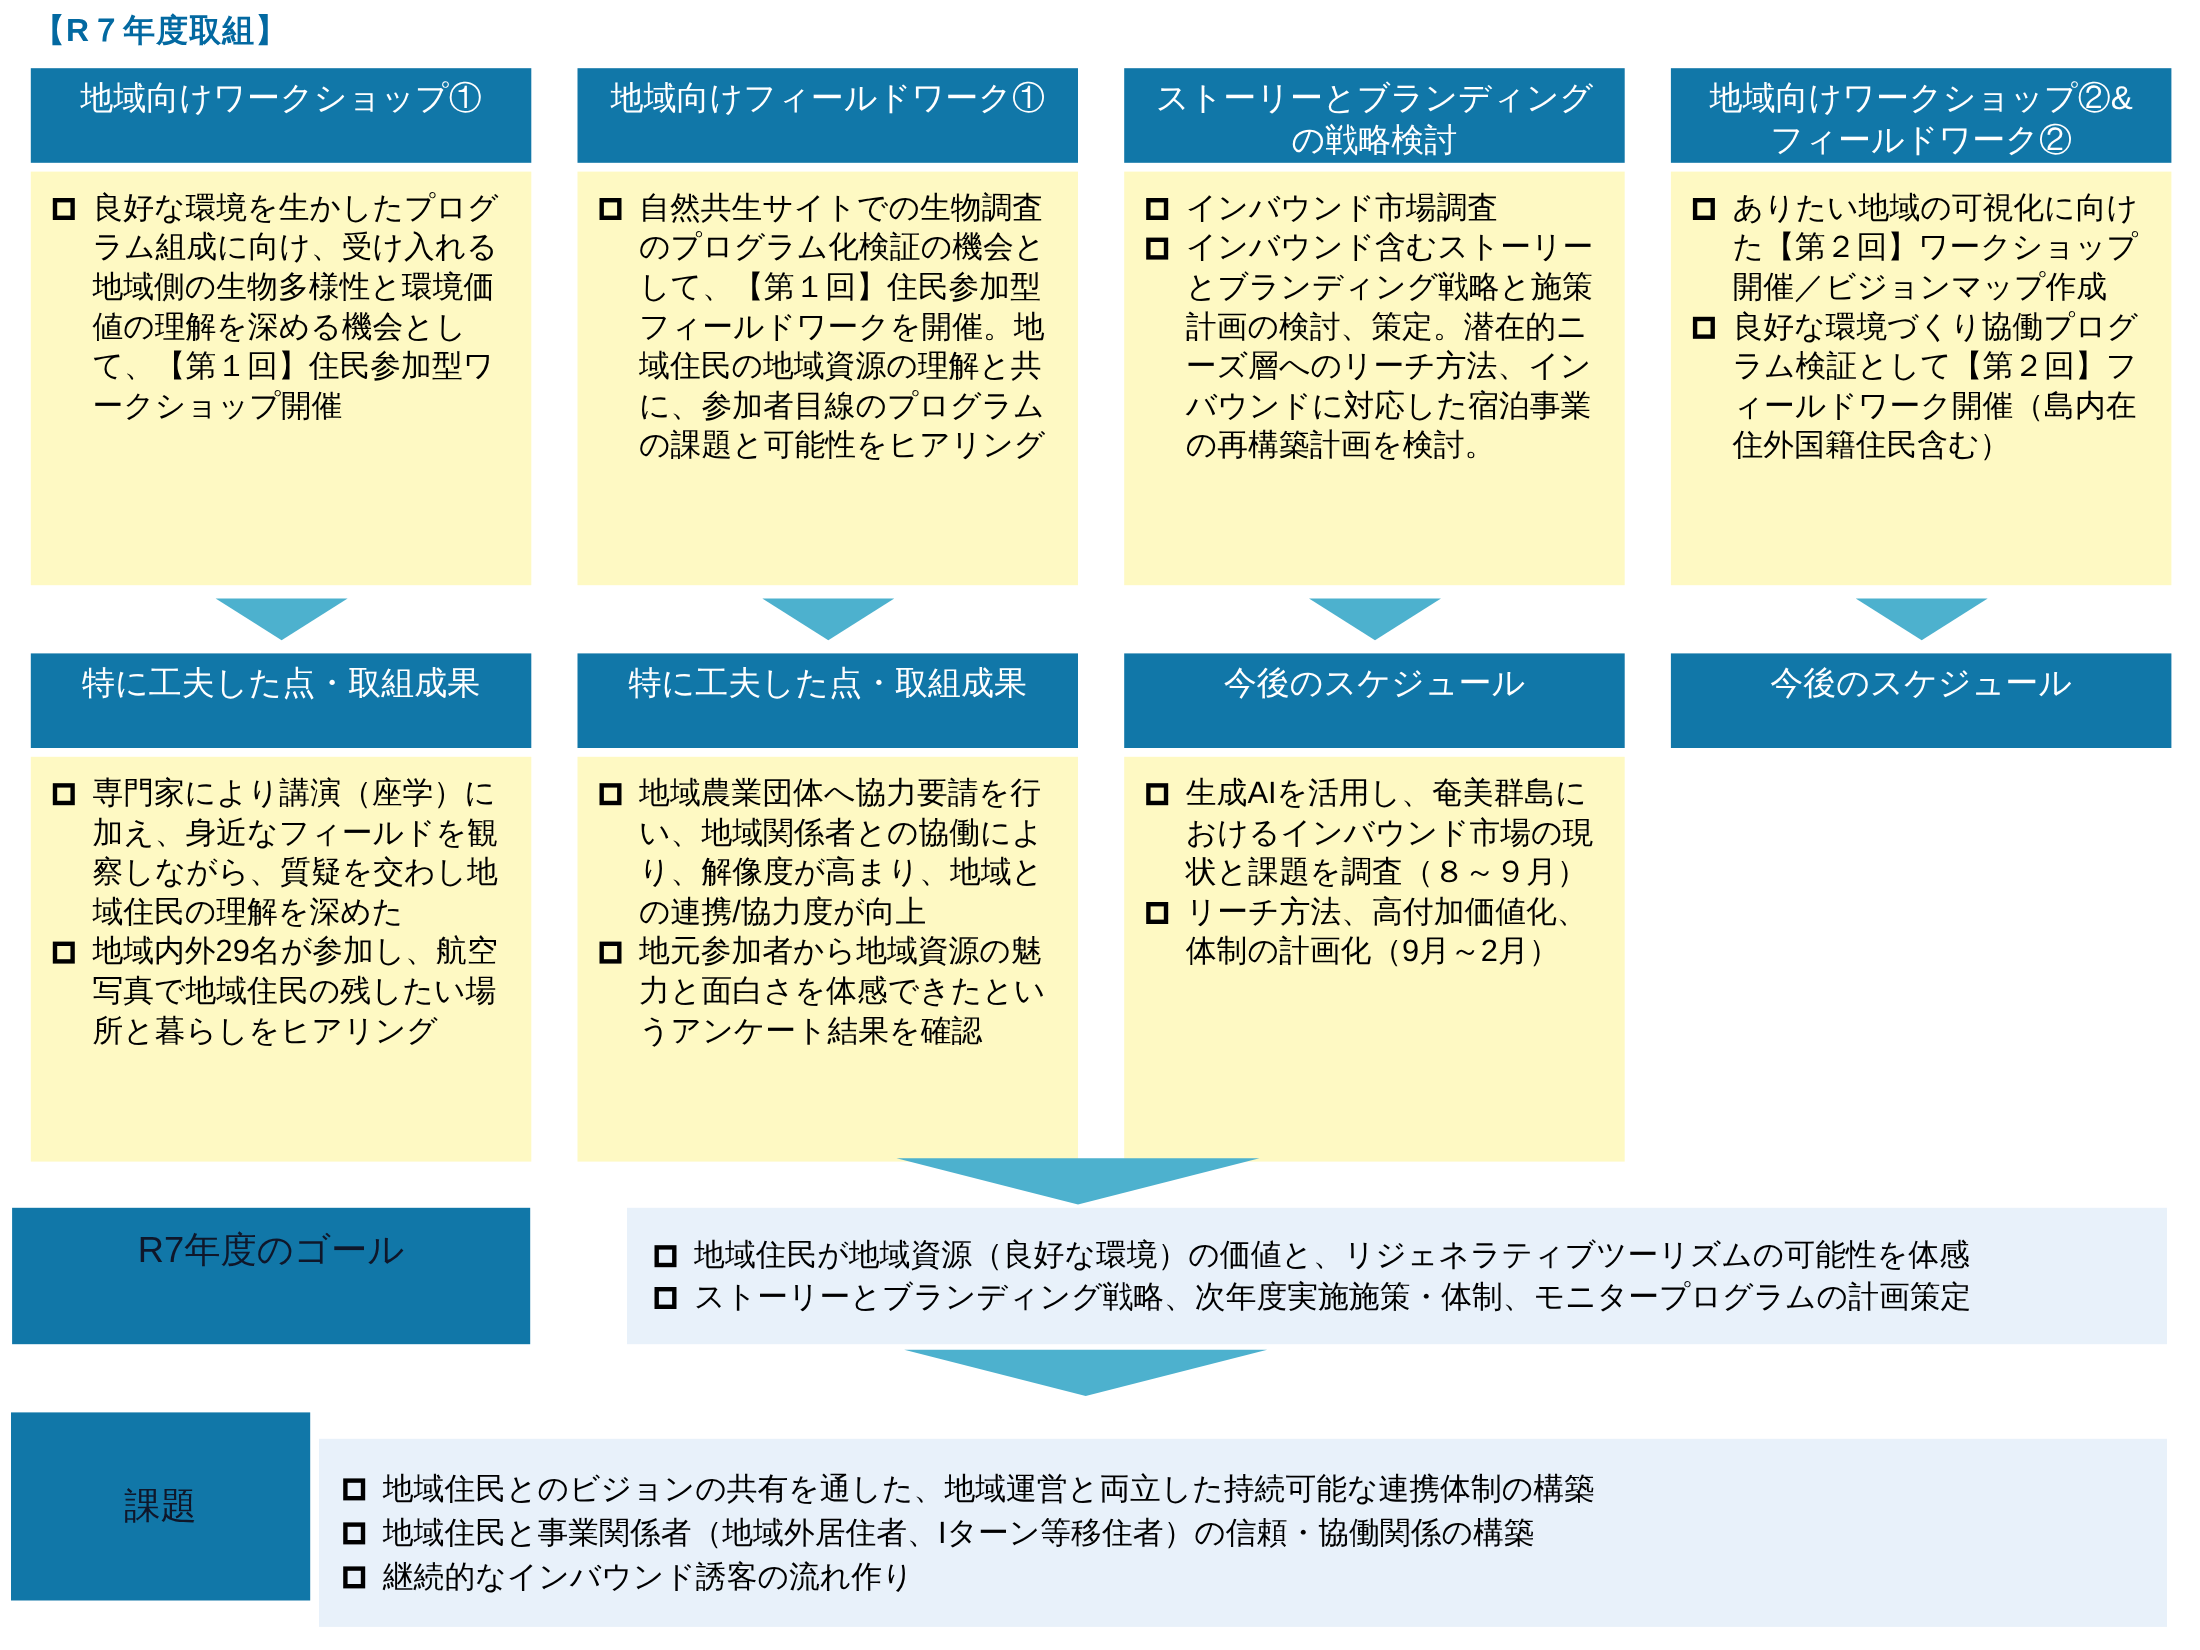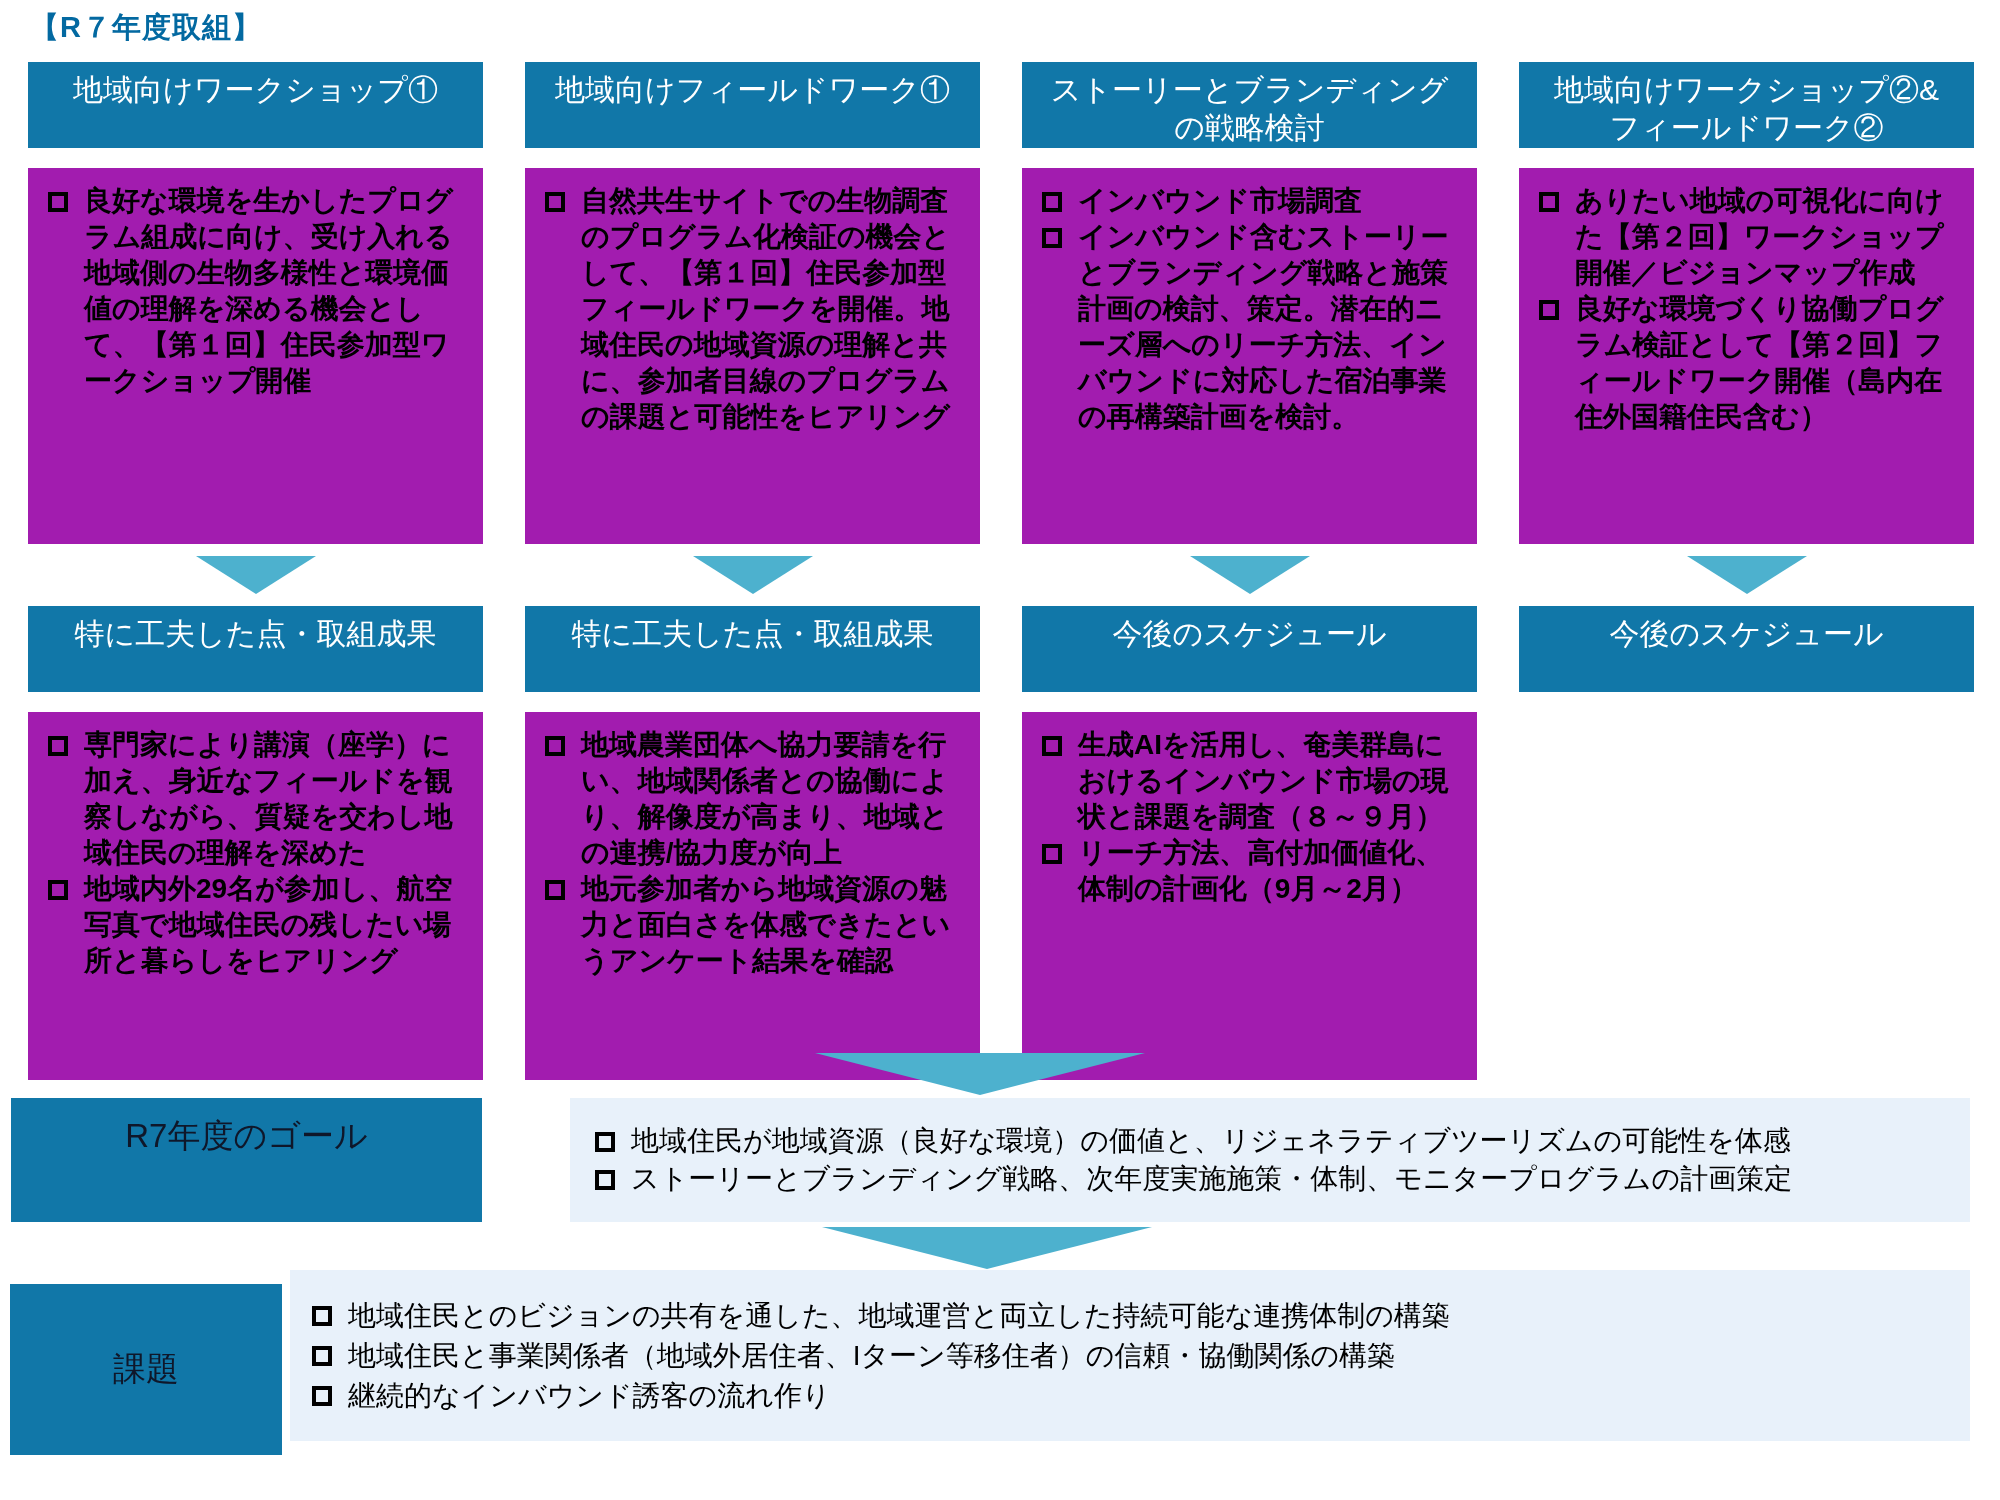--- a/index.html
+++ b/index.html
@@ -11,21 +11,21 @@
     position:absolute;left:30px;top:8px;font-size:29px;font-weight:bold;color:#0369a1;
     letter-spacing:1px;
   }
   #columns{position:absolute;left:28px;top:62px;display:flex;gap:42px;}
   .column{width:455px;display:flex;flex-direction:column;}
   .hdr{
     height:86px;background:#1177A8;color:#ffffff;text-align:center;
     font-size:30px;line-height:38px;padding-top:9px;box-sizing:border-box;
   }
   .hdr span{display:block;}
-  .panel{background:#a21caf;box-sizing:border-box;padding:15px 12px 0 16px;margin-top:20px;font-weight:bold;}
+  .panel{background:#fef9c3;box-sizing:border-box;padding:15px 12px 0 16px;margin-top:8px;}
   .panel.b1{height:376px;}
   .panel.b2{height:368px;}
   .arrowzone{height:62px;display:flex;align-items:center;justify-content:center;}
   .tri-small{
     width:0;height:0;border-left:60px solid transparent;border-right:60px solid transparent;
     border-top:38px solid #4DB1CE;
   }
   .bullet{display:flex;align-items:flex-start;}
   .sq{
     flex:none;width:12px;height:12px;border:4px solid #000;margin:9px 16px 0 4px;
@@ -42,21 +42,21 @@
     position:absolute;background:#1177A8;color:#0f172a;display:flex;
     justify-content:center;box-sizing:border-box;
   }
   #goal-label{left:11px;top:1098px;width:471px;height:124px;font-size:33px;padding-top:16px;}
   #issues-label{left:10px;top:1284px;width:272px;height:171px;font-size:33px;align-items:center;}
   .band-panel{
     position:absolute;background:#E8F1FA;box-sizing:border-box;display:flex;
     flex-direction:column;justify-content:center;
   }
   #goal-panel{left:570px;top:1098px;width:1400px;height:124px;padding:0 20px 0 21px;}
-  #issues-panel{left:290px;top:1270px;width:1680px;height:171px;padding:0 20px 0 18px;}
+  #issues-panel{left:290px;top:1308px;width:1680px;height:171px;padding:0 20px 0 18px;}
   #goal-panel .bt{line-height:38px;}
   #issues-panel .bt{line-height:40px;}
   #goal-panel .sq, #issues-panel .sq{margin-top:10px;}
 </style>
 </head>
 <body>
 
 <div class="page-title">【R７年度取組】</div>
 
 <div id="columns">

